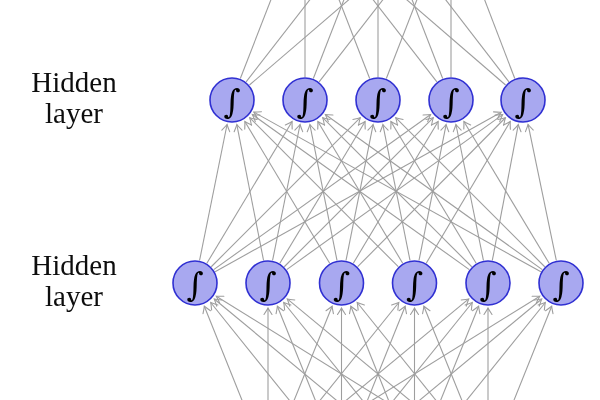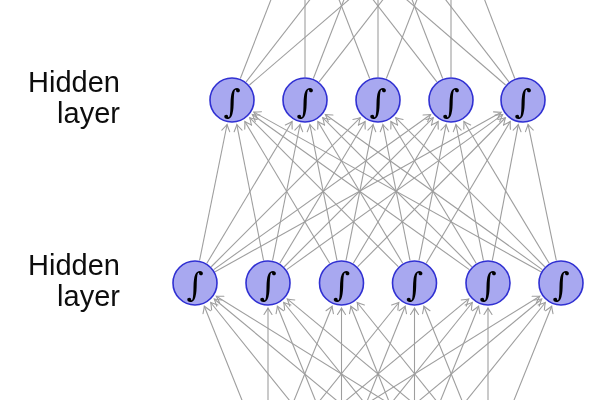--- a/index.html
+++ b/index.html
@@ -16,22 +16,22 @@
     font-family: "Liberation Serif", serif;
   }
   svg.net {
     position: absolute;
     left: 0;
     top: 0;
   }
   .layer-label {
     position: absolute;
     transform: translate(-50%, -50%);
-    text-align: right;
-    font-family: Liberation Sans, sans-serif;
+    text-align: center;
+    font-family: Liberation Serif, serif;
     font-size: 29px;
     line-height: 31px;
     white-space: nowrap;
   }
   .neuron-glyph {
     font-family: "DejaVu Serif", serif;
     font-size: 33px;
   }
 </style>
 </head>

